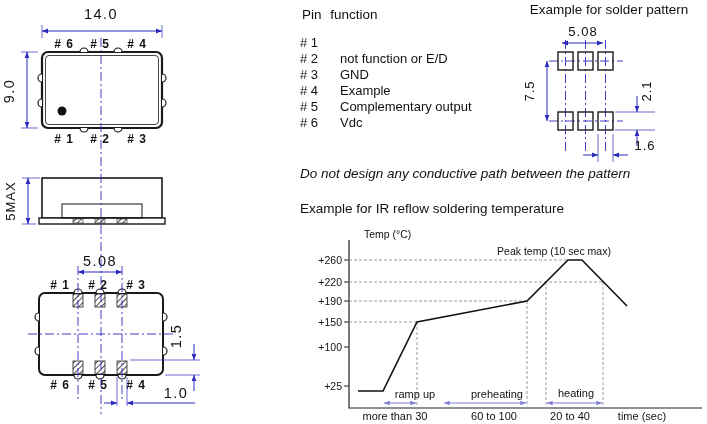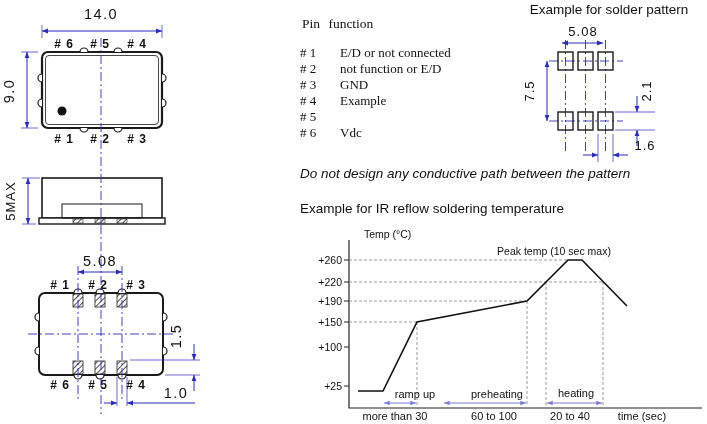--- a/index.html
+++ b/index.html
@@ -4,21 +4,21 @@
 <style>
   html,body{margin:0;padding:0;background:#fff;}
   .stage{position:relative;width:707px;height:424px;background:#fff;overflow:hidden;
          font-family:"Liberation Sans",sans-serif;color:#111;}
   .abs{position:absolute;}
   svg text{font-family:"Liberation Sans",sans-serif;fill:#111;}
   .dimtxt{font-size:14.5px;letter-spacing:1.5px;}
   .dimtxt-s{font-size:13px;letter-spacing:1px;}
   .pintxt{font-size:12px;letter-spacing:1px;font-weight:bold;}
   .sectitle{font-size:13.5px;}
-  .pf{left:300px;top:16px;width:205px;font-family:Liberation Serif, serif;}
+  .pf{left:300px;top:7px;width:205px;}
   .pf-title{font-size:13.5px;word-spacing:5px;margin:0 0 13px 2px;}
   .pf-row{display:flex;line-height:16px;font-size:13px;}
   .pf-num{width:40px;flex:none;}
   .note{left:300px;top:166px;width:410px;font-size:13.5px;font-style:italic;}
   .reflow-title{left:300px;top:201px;width:410px;font-size:13.5px;}
   .cl{stroke:#2b2bbe;stroke-width:0.9;stroke-dasharray:9 3 2 3;fill:none;}
   .dim{stroke:#2b2bbe;stroke-width:1;fill:none;}
   .ext{stroke:#2b2bbe;stroke-width:0.7;fill:none;}
   .otl{stroke:#1a1a1a;fill:#fff;}
   .grid{stroke:#909090;stroke-width:0.9;stroke-dasharray:3 2;fill:none;}
@@ -145,36 +145,36 @@
       <line class="cl" x1="78" y1="266" x2="78" y2="402"></line>
       <line class="cl" x1="122" y1="266" x2="122" y2="402"></line>
       <line class="cl" x1="28" y1="334" x2="174" y2="334"></line>
     </g>
   </svg>
 
   <div class="abs pf">
     <p class="pf-title">Pin function</p>
     <div class="pf-row">
       <span class="pf-num"># 1</span>
-      <span>E/D or not connected</span>
     </div>
     <div class="pf-row">
       <span class="pf-num"># 2</span>
       <span>not function or E/D</span>
     </div>
     <div class="pf-row">
       <span class="pf-num"># 3</span>
       <span>GND</span>
     </div>
     <div class="pf-row">
       <span class="pf-num"># 4</span>
       <span>Example</span>
     </div>
     <div class="pf-row">
       <span class="pf-num"># 5</span>
+      <span>Complementary output</span>
     </div>
     <div class="pf-row">
       <span class="pf-num"># 6</span>
       <span>Vdc</span>
     </div>
   </div>
 
   <svg class="abs" style="left:505px;top:0" width="202" height="168" viewBox="0 0 202 168">
     <defs>
       <marker id="aS" viewBox="0 0 10 10" refX="9.5" refY="5" markerWidth="6.5" markerHeight="6.5" orient="auto-start-reverse">

